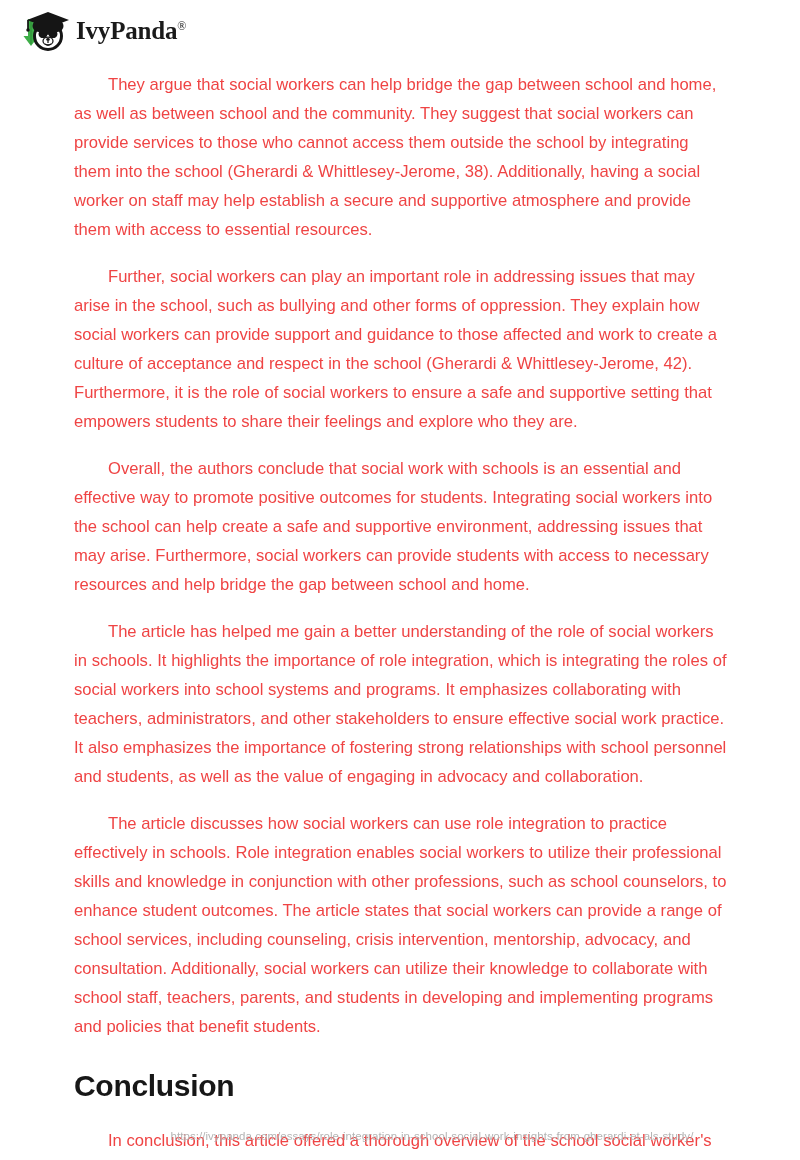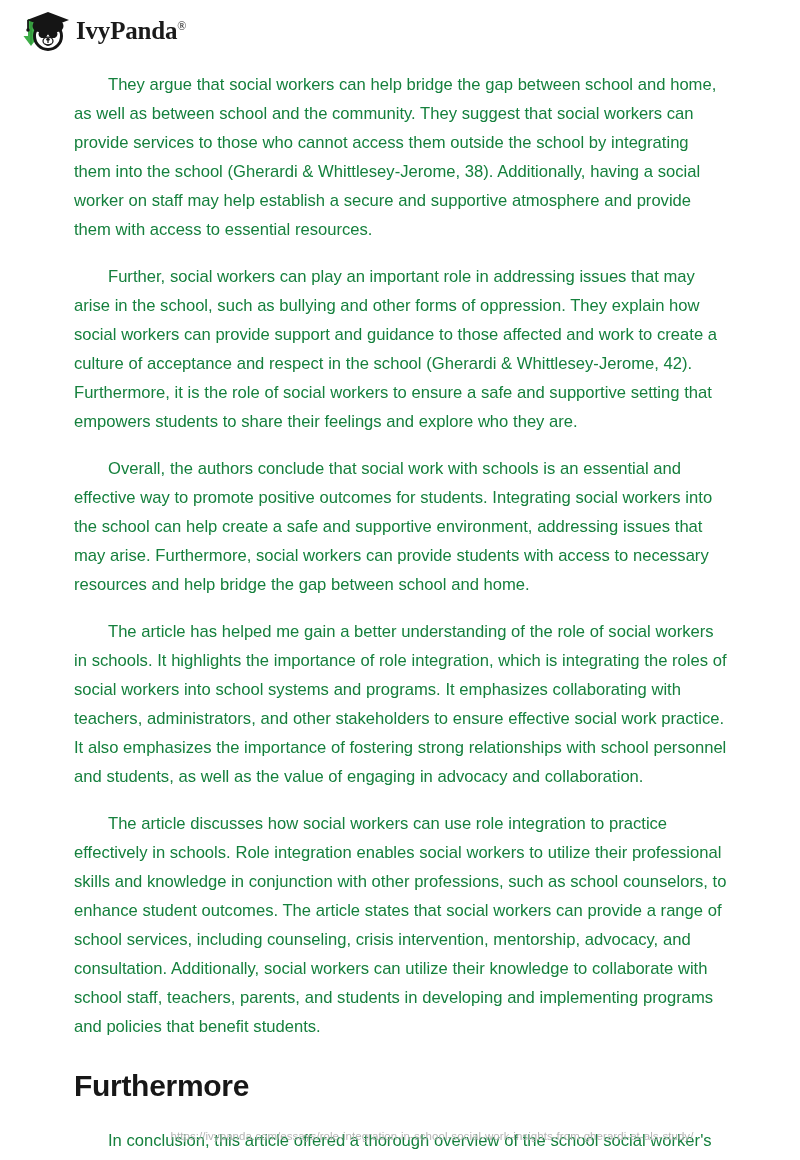--- a/index.html
+++ b/index.html
@@ -69,21 +69,21 @@
   
   .content {
     position: absolute;
     left: 74px;
     top: 70px;
     width: 653px;
   }
   .para {
     font-size: 16.6px;
     line-height: 29px;
-    color: #15803d;
+    color: #ef4444;
     margin: 0 0 18px 0;
     text-indent: 34px;
     text-align: left;
     word-spacing: 0.1px;
   }
   .section-heading {
     font-size: 30px;
     line-height: 36px;
     font-weight: bold;
     color: #171717;
@@ -145,20 +145,20 @@
 </div>
 
 <div class="content">
 
   <p class="para">They argue that social workers can help bridge the gap between school and home, as well as between school and the community. They suggest that social workers can provide services to those who cannot access them outside the school by integrating them into the school (Gherardi &amp; Whittlesey-Jerome, 38). Additionally, having a social worker on staff may help establish a secure and supportive atmosphere and provide them with access to essential resources.</p>
   <p class="para">Further, social workers can play an important role in addressing issues that may arise in the school, such as bullying and other forms of oppression. They explain how social workers can provide support and guidance to those affected and work to create a culture of acceptance and respect in the school (Gherardi &amp; Whittlesey-Jerome, 42). Furthermore, it is the role of social workers to ensure a safe and supportive setting that empowers students to share their feelings and explore who they are.</p>
   <p class="para">Overall, the authors conclude that social work with schools is an essential and effective way to promote positive outcomes for students. Integrating social workers into the school can help create a safe and supportive environment, addressing issues that may arise. Furthermore, social workers can provide students with access to necessary resources and help bridge the gap between school and home.</p>
   <p class="para">The article has helped me gain a better understanding of the role of social workers in schools. It highlights the importance of role integration, which is integrating the roles of social workers into school systems and programs. It emphasizes collaborating with teachers, administrators, and other stakeholders to ensure effective social work practice. It also emphasizes the importance of fostering strong relationships with school personnel and students, as well as the value of engaging in advocacy and collaboration.</p>
   <p class="para">The article discusses how social workers can use role integration to practice effectively in schools. Role integration enables social workers to utilize their professional skills and knowledge in conjunction with other professions, such as school counselors, to enhance student outcomes. The article states that social workers can provide a range of school services, including counseling, crisis intervention, mentorship, advocacy, and consultation. Additionally, social workers can utilize their knowledge to collaborate with school staff, teachers, parents, and students in developing and implementing programs and policies that benefit students.</p>
 
-  <h2 class="section-heading">Furthermore</h2>
+  <h2 class="section-heading">Conclusion</h2>
 
   <p class="para">In conclusion, this article offered a thorough overview of the school social worker's role and emphasized the importance of integrating that role within the school system. For effective practice, social workers must collaborate with all stakeholders to foster a safe, supportive environment for students. By applying their professional skills, social</p>
 </div>
 
 <div class="page-footer">
   <span class="footer-url">https://ivypanda.com/essays/role-integration-in-school-social-work-insights-from-gherardi-et-als-study/</span>
 </div>
 
 </body></html>

